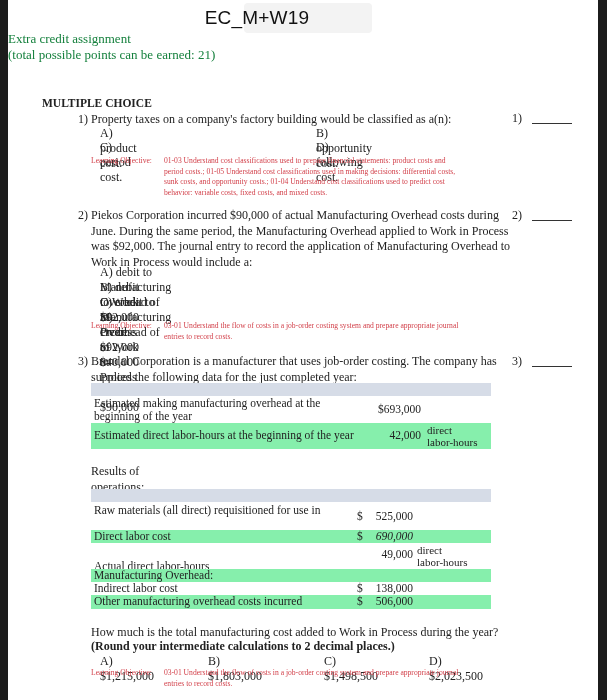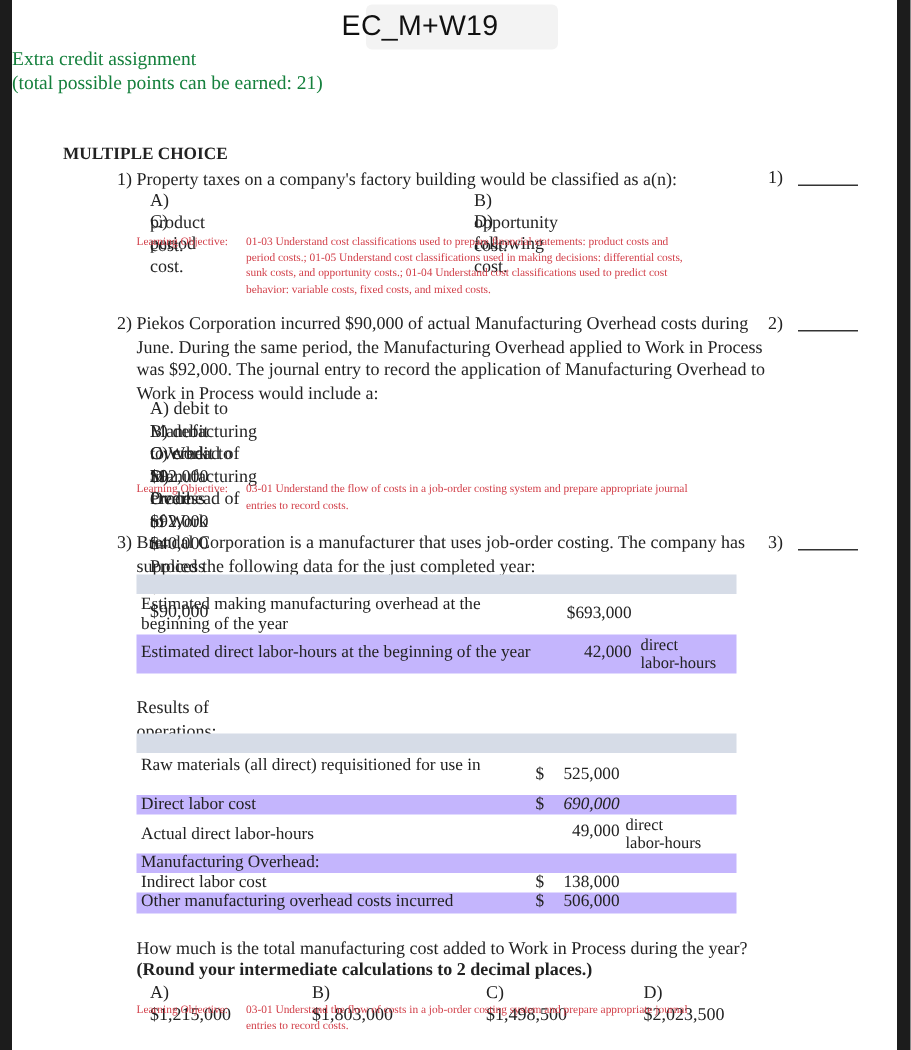--- a/index.html
+++ b/index.html
@@ -16,33 +16,32 @@
     }
     .abs { position: absolute; }
     .title-box {
       left: 236px; top: 3px; width: 128px; height: 30px;
       background: #f3f3f3; border-radius: 4px;
     }
     .title {
       left: 0; width: 498px; top: 7px; text-align: center;
       font-family: "Liberation Sans", sans-serif; font-size: 19px; color: #111;
       letter-spacing: 0.2px;
-      margin-left: 23px;
     }
     .subtitle { left: 0; width: 496px; text-align: left; font-size: 13px; color: #15803d; }
     .section { left: 34px; top: 97px; font-size: 11.5px; font-weight: bold; }
     .q { font-size: 12px; line-height: 15.5px; color: #222; }
     .opt { font-size: 12px; line-height: 15px; }
     .lo { font-size: 7.6px; line-height: 10.6px; color: #d2404a; }
     .lo-label { position: absolute; left: 0; top: 0; }
     .lo-text { position: absolute; left: 73px; top: 0; width: 420px; }
     .blank-num { font-size: 12px; }
     .blank-line { border-bottom: 1px solid #333; width: 40px; height: 1px; }
     .band { background: #d6dce7; }
-    .stripe { background: #c4b5fd; }
+    .stripe { background: #86efac; }
     .amt { text-align: right; }
     .unit { font-size: 11px; line-height: 12px; }
   </style>
 </head>
 <body>
 
 <div class="page">
 
   <div class="abs title-box"></div>
   <div class="abs title">EC_M+W19</div>
@@ -129,21 +128,21 @@
         </div>
         <div class="abs" style="left:266px; top:8px; font-size:11.5px;">$</div>
         <div class="abs amt" style="left:276px; width:46px; top:8px; font-size:11.5px;">525,000</div>
       </div>
       <div class="stripe" style="position:relative; height:13px;">
         <div class="abs" style="left:3px; top:0; font-size:11.5px;">Direct labor cost</div>
         <div class="abs" style="left:266px; top:0; font-size:11.5px;">$</div>
         <div class="abs amt" style="left:276px; width:46px; top:0; font-size:11.5px;font-style:italic;">690,000</div>
       </div>
       <div style="position:relative; height:26px;">
-        <div class="abs" style="left:3px; top:7px; font-size:11.5px;">Actual direct labor-hours</div>
+        <div class="abs" style="left:3px; top:17px; font-size:11.5px;">Actual direct labor-hours</div>
         <div class="abs amt" style="left:262px; width:60px; top:5px; font-size:11.5px;">49,000</div>
         <div class="abs unit" style="left:326px; top:1px;">
           <div>direct</div>
           <div>labor-hours</div>
         </div>
       </div>
       <div class="stripe" style="position:relative; height:13px;">
         <div class="abs" style="left:3px; top:0; font-size:11.5px;">Manufacturing Overhead:</div>
       </div>
       <div style="position:relative; height:13px;">

